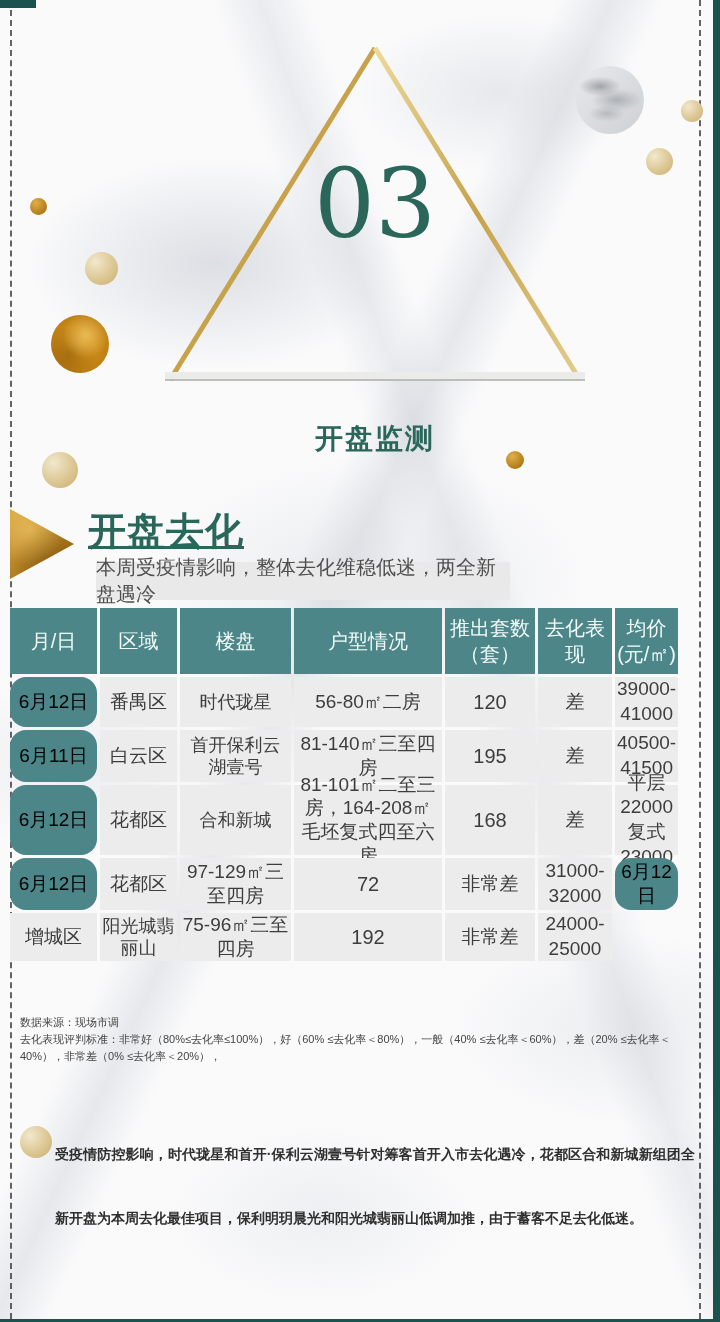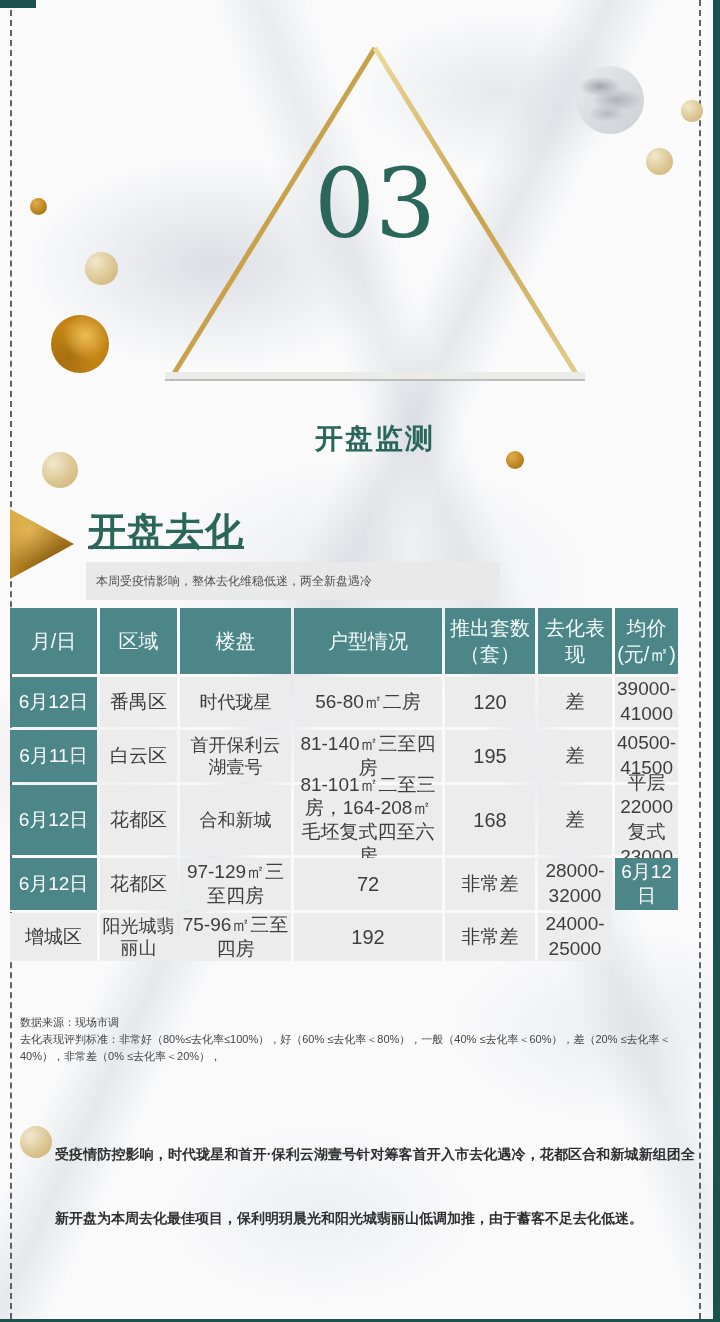--- a/index.html
+++ b/index.html
@@ -72,37 +72,37 @@
   #arrow{
     position:absolute;left:10px;top:509px;width:64px;height:70px;
     clip-path:polygon(0 0,100% 50%,0 100%);
     background:
       radial-gradient(circle at 30% 30%, rgba(255,215,120,.5), transparent 55%),
       radial-gradient(circle at 60% 75%, rgba(110,70,5,.5), transparent 55%),
       linear-gradient(135deg,#d8a83f,#a5721a 70%);
   }
   #sub-title{position:absolute;left:88px;top:506px;font-size:38px;font-weight:bold;color:var(--dark-green);letter-spacing:1px;text-decoration:underline;}
   #sub-subtitle{
-    position:absolute;left:86px;top:562px;width:414px;height:38px;background:#e9e9e9;
-    display:flex;align-items:center;padding-left:10px;box-sizing:border-box;
-    font-size:12px;color:#4f4f4f;
+    position:absolute;left:96px;top:562px;width:414px;height:38px;background:#e9e9e9;
+    display:flex;align-items:center;box-sizing:border-box;
+    font-size:20px;color:#4f4f4f;
   }
 
   
   #open-sales-table{
     position:absolute;left:10px;top:608px;width:629px;
     display:grid;
     grid-template-columns:87px 77px 111px 148px 90px 74px auto;
     grid-template-rows:66px 50px 52px 70px 52px 48px;
     gap:3px;
   }
   .cell{display:flex;align-items:center;justify-content:center;text-align:center;padding:1px 2px;box-sizing:border-box;}
   .th{background:var(--teal-header);color:#f2fbfa;font-size:20px;line-height:1.3;}
   .td{background:var(--cell-gray);color:#3d3d3d;font-size:19px;line-height:1.25;}
-  .td.date{background:var(--teal-header);color:#ffffff;}
+  .td.date{background:var(--teal-header);color:#000000;border-radius:16px;}
   .td.num{font-size:20px;}
   .td.price{font-size:19px;white-space:pre-line;line-height:1.3;}
   .td.project{font-size:18px;}
 
   
   #notes{position:absolute;left:20px;top:1014px;width:678px;font-size:11px;color:var(--note-gray);line-height:1.55;}
   #notes p{margin:0;}
 
   
   #summary{
@@ -180,21 +180,21 @@
         <div class="cell td">81-101㎡二至三房，164-208㎡毛坯复式四至六房</div>
         <div class="cell td num">168</div>
         <div class="cell td">差</div>
         <div class="cell td price">平层22000
 复式23000</div>
         <div class="cell td date">6月12日</div>
         <div class="cell td">花都区</div>
         <div class="cell td">97-129㎡三至四房</div>
         <div class="cell td num">72</div>
         <div class="cell td">非常差</div>
-        <div class="cell td price">28000-
+        <div class="cell td price">31000-
 32000</div>
         <div class="cell td date">6月12日</div>
         <div class="cell td">增城区</div>
         <div class="cell td project">阳光城翡丽山</div>
         <div class="cell td">75-96㎡三至四房</div>
         <div class="cell td num">192</div>
         <div class="cell td">非常差</div>
         <div class="cell td price">24000-
 25000</div>
       </div>

